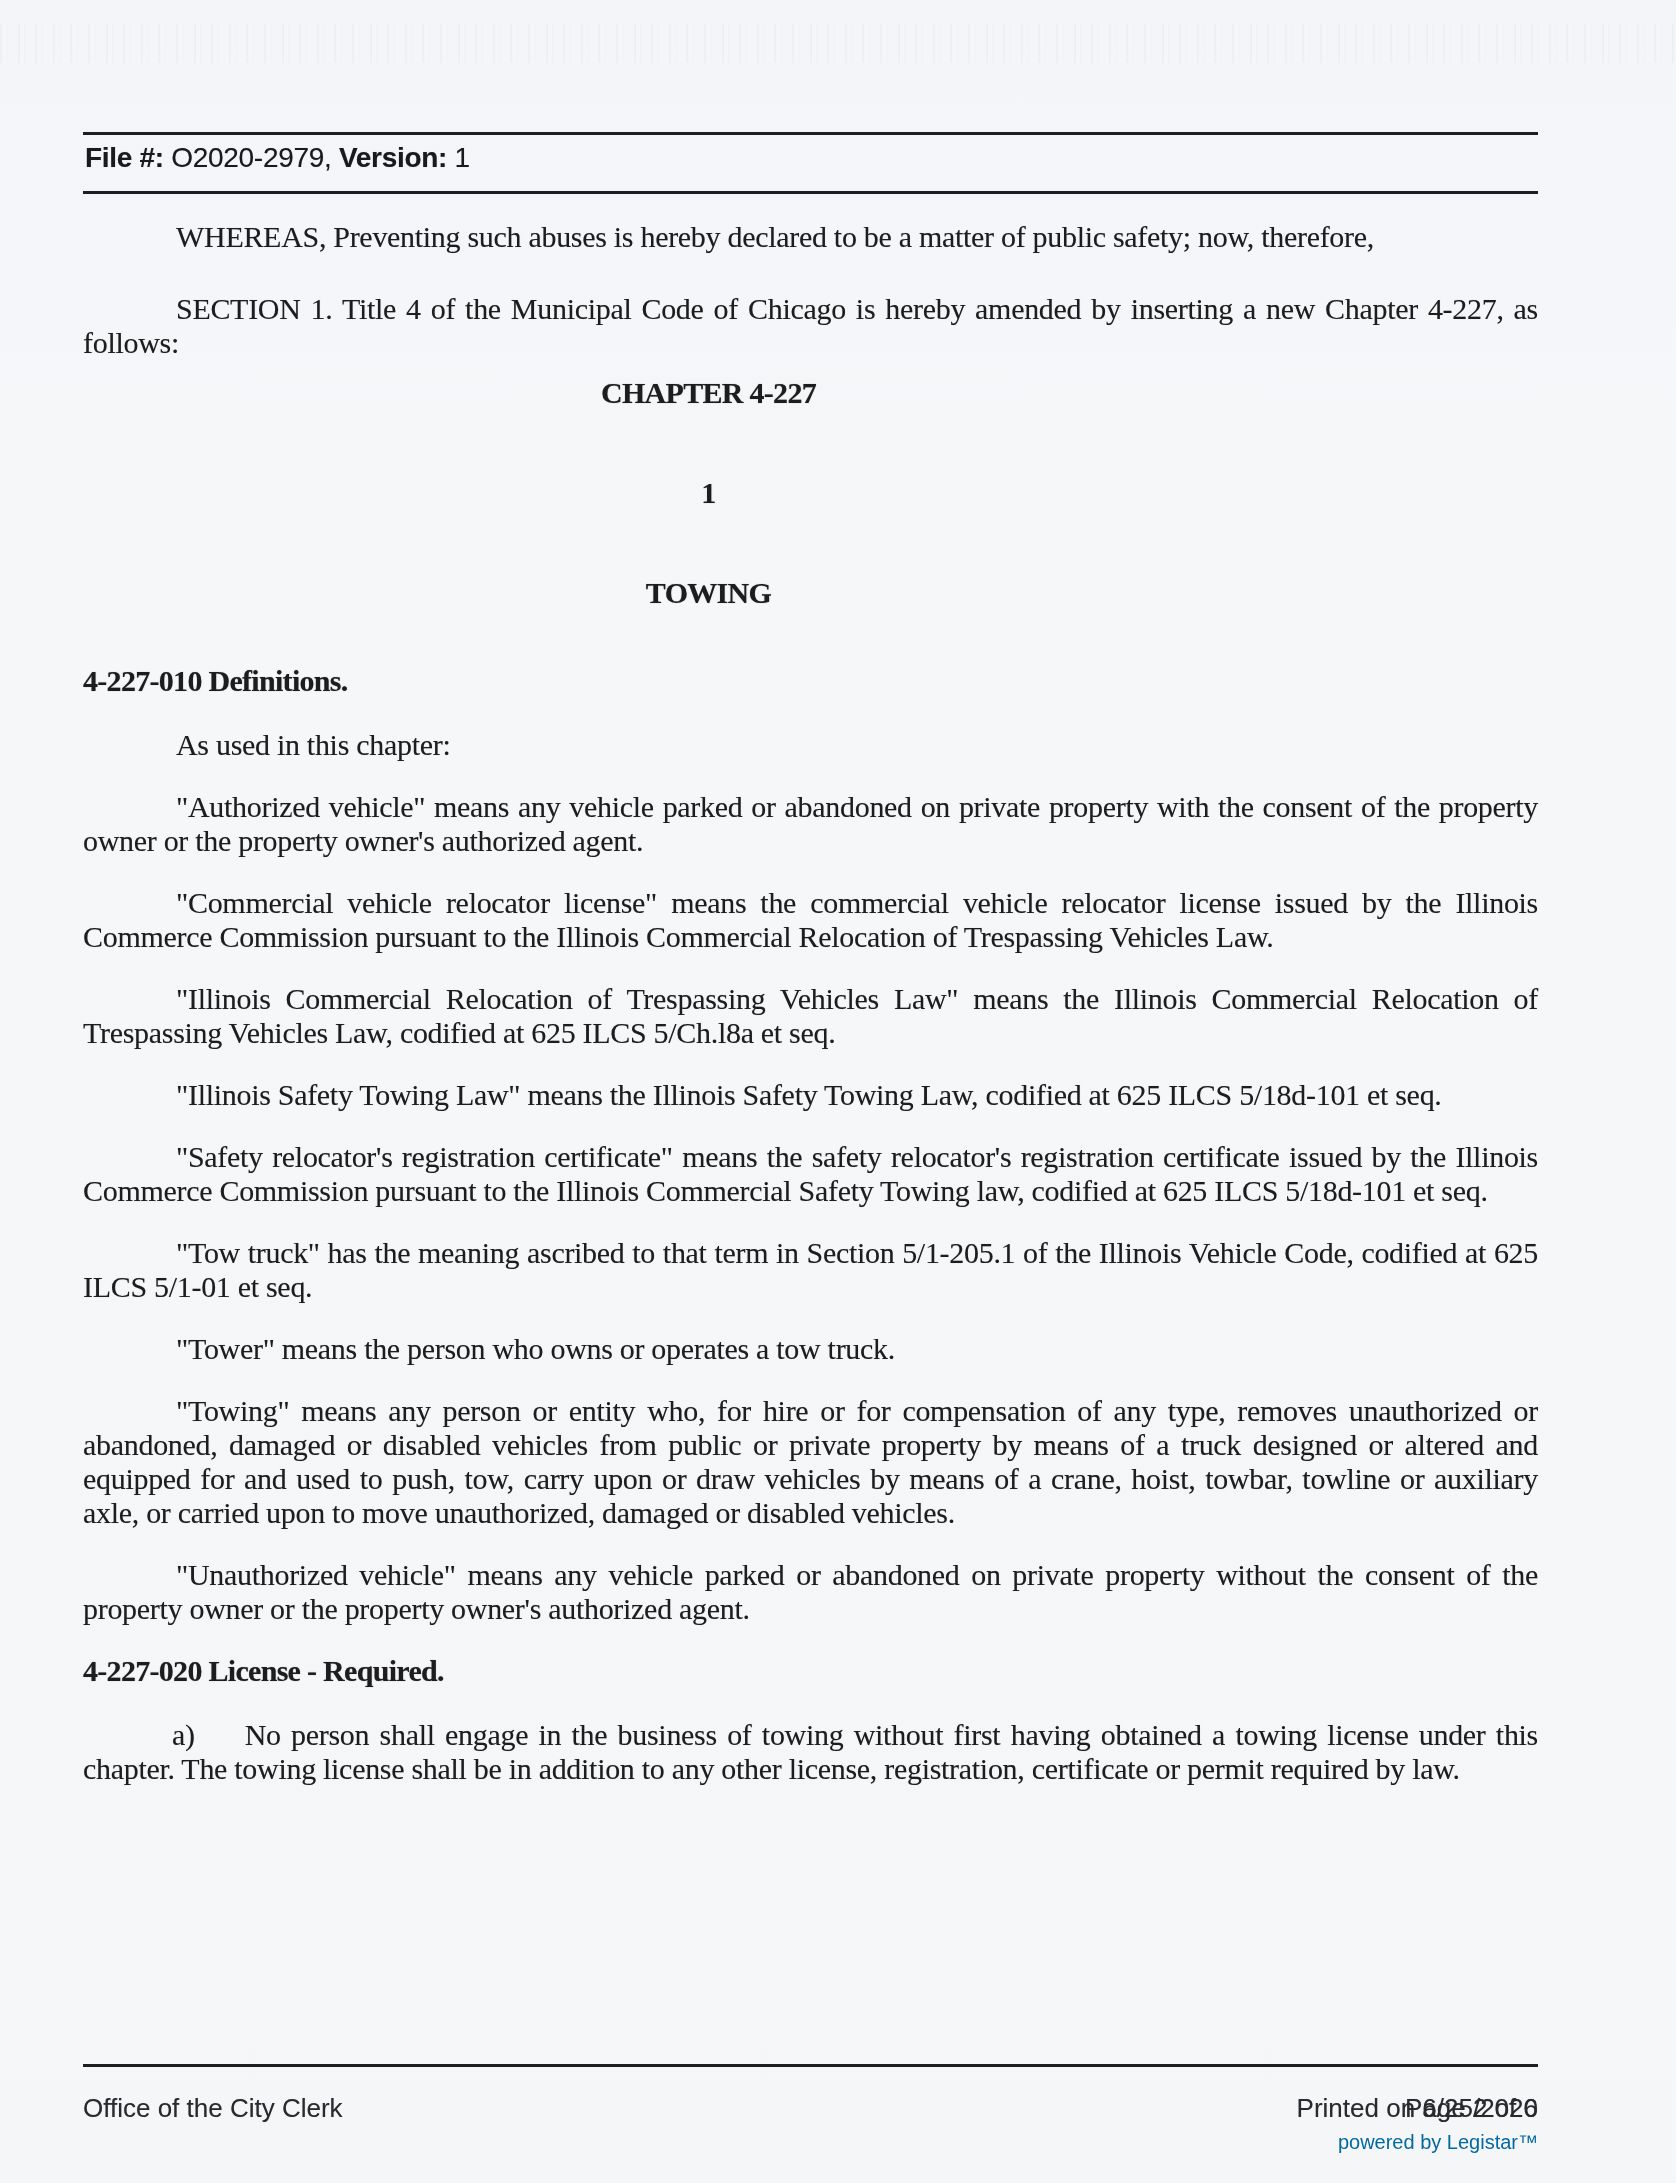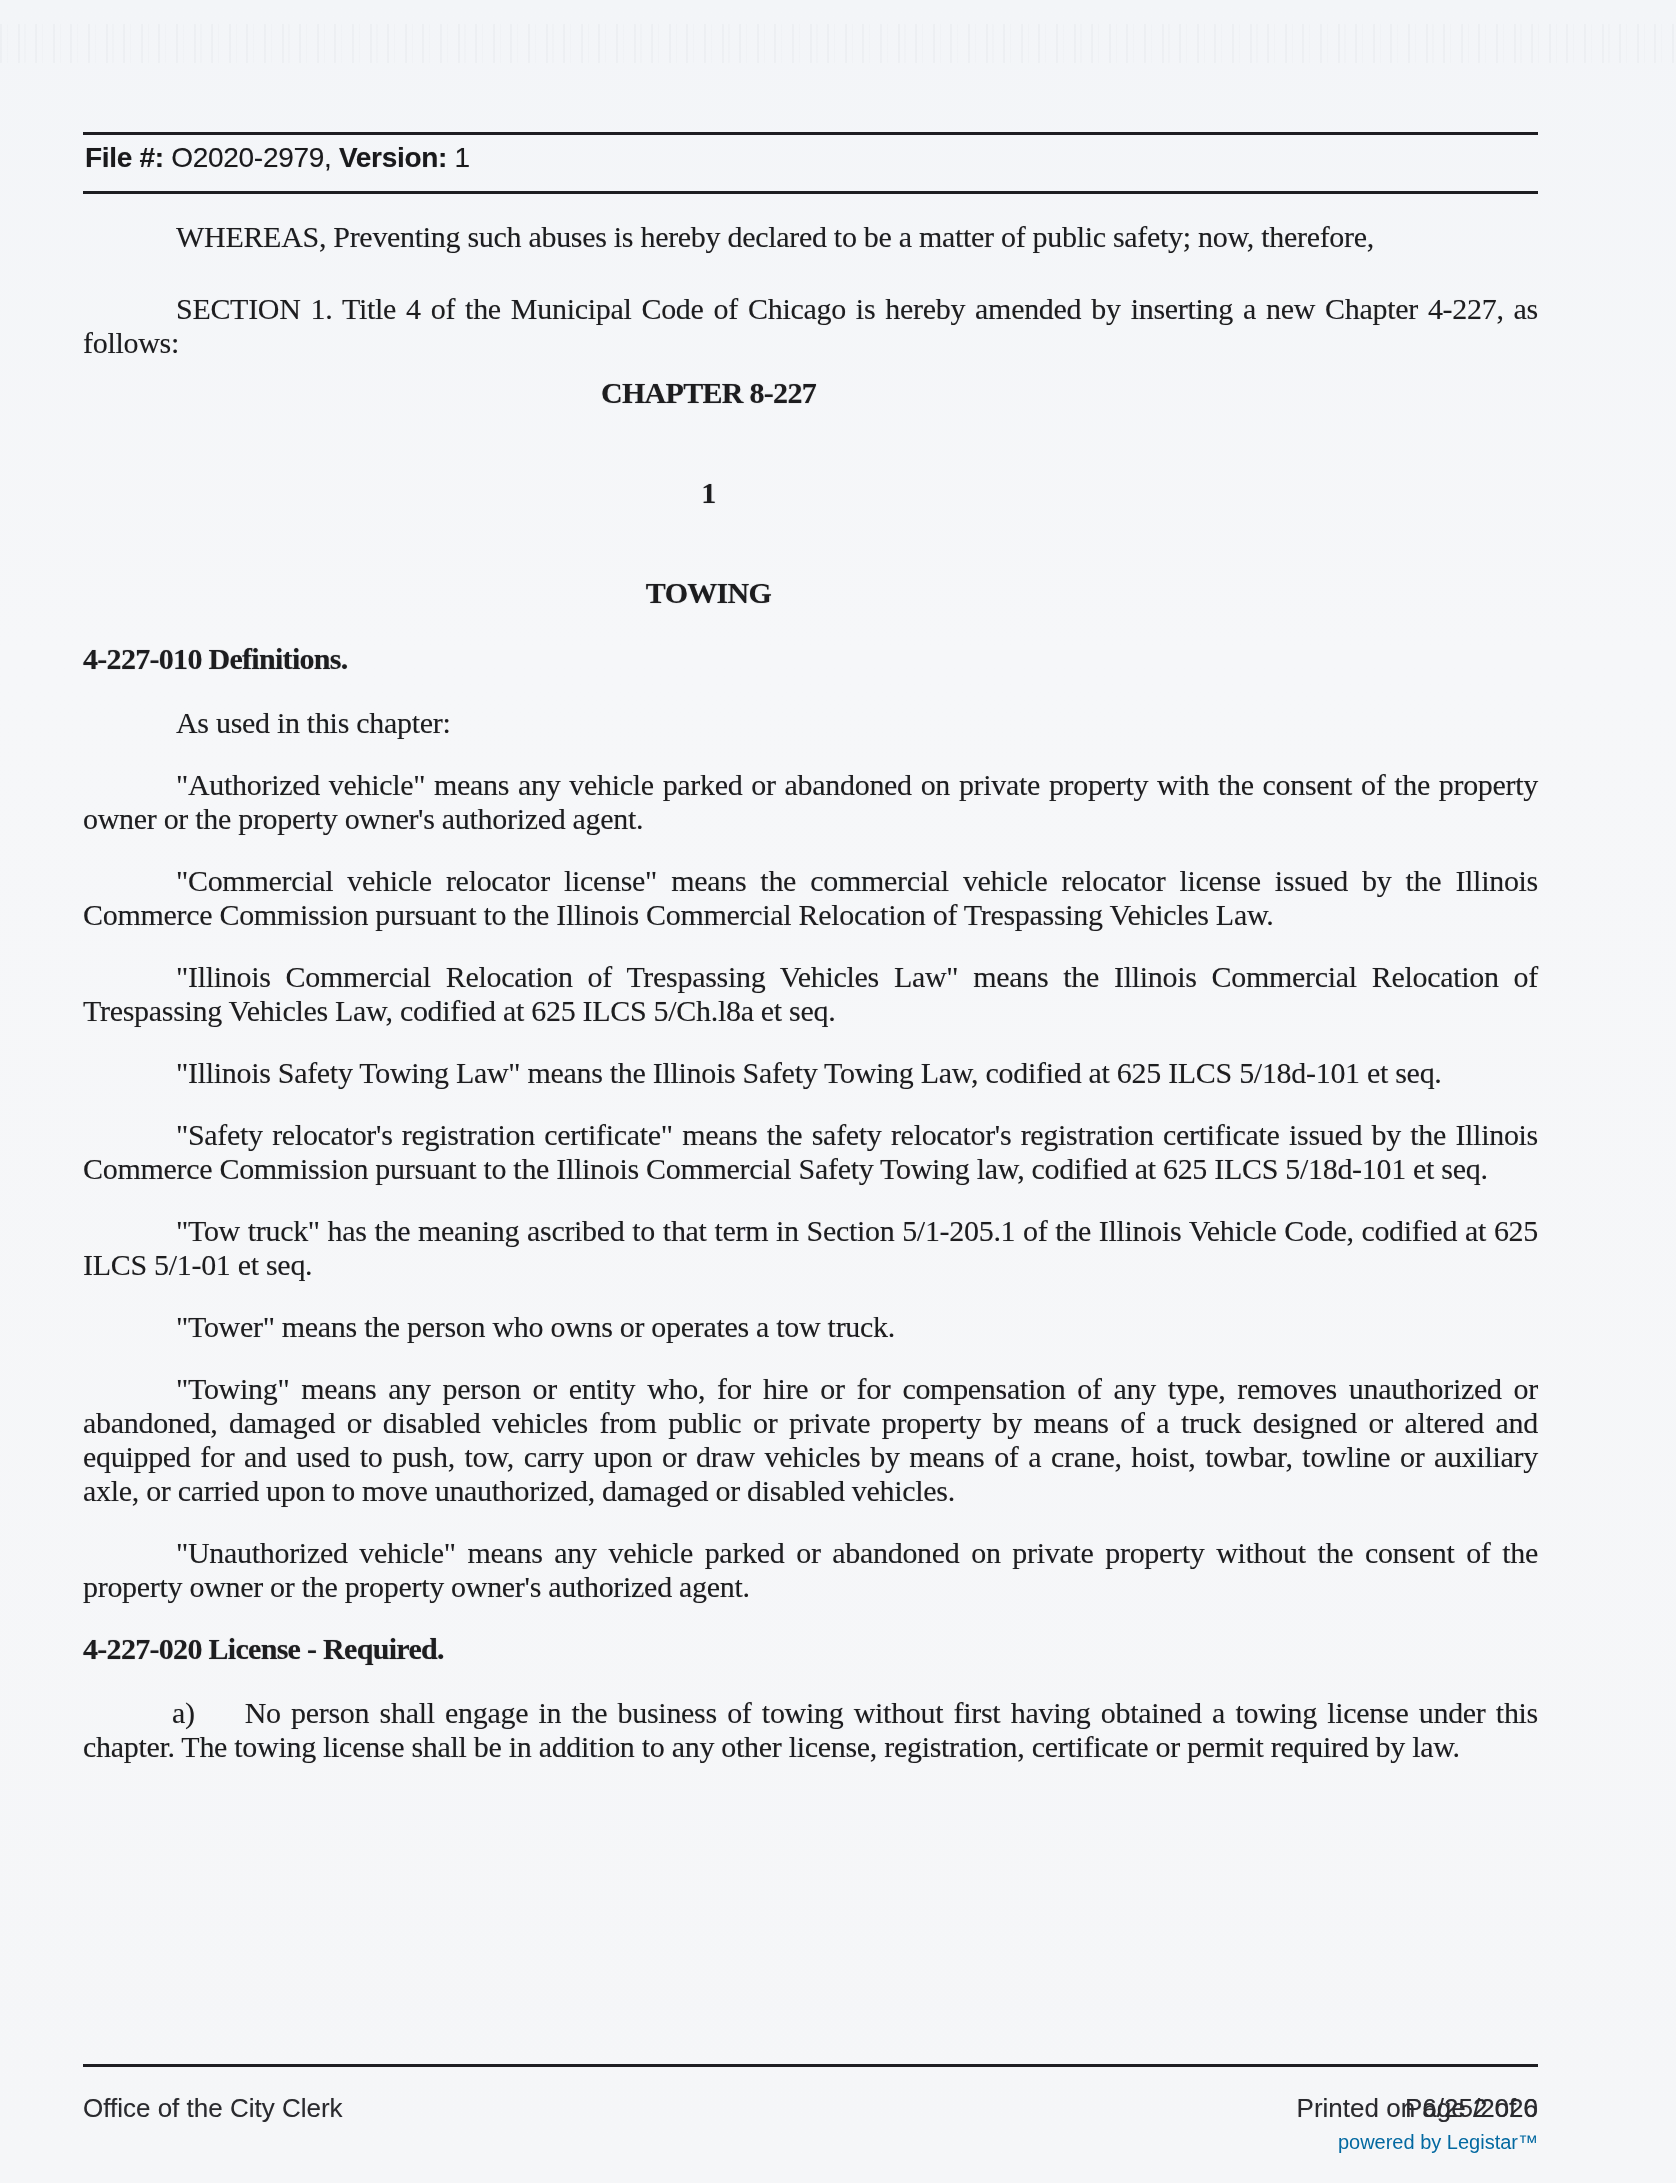--- a/index.html
+++ b/index.html
@@ -40,21 +40,21 @@
     margin-left:126px;margin-bottom:65px;letter-spacing:-1px;
     text-shadow:0 0 1px rgba(20,20,25,.45);
   }
   .blk-section{margin-bottom:15px;}
   .center{
     width:1251px;text-align:center;font-weight:700;font-size:30px;line-height:35px;
     letter-spacing:-0.7px;text-shadow:0 0 1px rgba(20,20,25,.45);
   }
   .blk-chapter{margin-bottom:65px;}
   .blk-num{margin-bottom:65px;}
-  .blk-towing-title{margin-bottom:32px;}
+  .blk-towing-title{margin-bottom:54px;}
   .heading{
     font-weight:700;text-align:left;letter-spacing:-0.7px;
     text-shadow:0 0 1px rgba(20,20,25,.45);
   }
   .blk-h1{margin-bottom:30px;}
   .blk-h2{margin-bottom:30px;}
   .para{margin-bottom:28px;}
   .para-a{text-indent:89px;margin-bottom:0;}
   .a-tab{display:inline-block;width:50px;}
   .footer-row{
@@ -76,21 +76,21 @@
 <div class="page">
   <div class="noise"></div>
 
   <div class="rule rule-top"></div>
   <div class="fileline"><span>File #:</span><span> </span><span class="val">O2020-2979,</span><span> </span><span>Version:</span><span> </span><span class="val">1</span></div>
   <div class="rule rule-mid"></div>
 
   <div class="content">
     <p class="blk indent blk-whereas">WHEREAS, Preventing such abuses is hereby declared to be a matter of public safety; now, therefore,</p>
     <p class="blk indent blk-section">SECTION 1. Title 4 of the Municipal Code of Chicago is hereby amended by inserting a new Chapter 4-227, as follows:</p>
-    <p class="blk center blk-chapter">CHAPTER 8-227</p>
+    <p class="blk center blk-chapter">CHAPTER 4-227</p>
     <p class="blk center blk-num">1</p>
     <p class="blk center blk-towing-title">TOWING</p>
     <p class="blk heading blk-h1">4-227-010 Definitions.</p>
     <p class="blk indent para">As used in this chapter:</p>
     <p class="blk indent para">"Authorized vehicle" means any vehicle parked or abandoned on private property with the consent of the property owner or the property owner's authorized agent.</p>
     <p class="blk indent para">"Commercial vehicle relocator license" means the commercial vehicle relocator license issued by the Illinois Commerce Commission pursuant to the Illinois Commercial Relocation of Trespassing Vehicles Law.</p>
     <p class="blk indent para">"Illinois Commercial Relocation of Trespassing Vehicles Law" means the Illinois Commercial Relocation of Trespassing Vehicles Law, codified at 625 ILCS 5/Ch.l8a et seq.</p>
     <p class="blk indent para">"Illinois Safety Towing Law" means the Illinois Safety Towing Law, codified at 625 ILCS 5/18d-101 et seq.</p>
     <p class="blk indent para">"Safety relocator's registration certificate" means the safety relocator's registration certificate issued by the Illinois Commerce Commission pursuant to the Illinois Commercial Safety Towing law, codified at 625 ILCS 5/18d-101 et seq.</p>
     <p class="blk indent para">"Tow truck" has the meaning ascribed to that term in Section 5/1-205.1 of the Illinois Vehicle Code, codified at 625 ILCS 5/1-01 et seq.</p>

